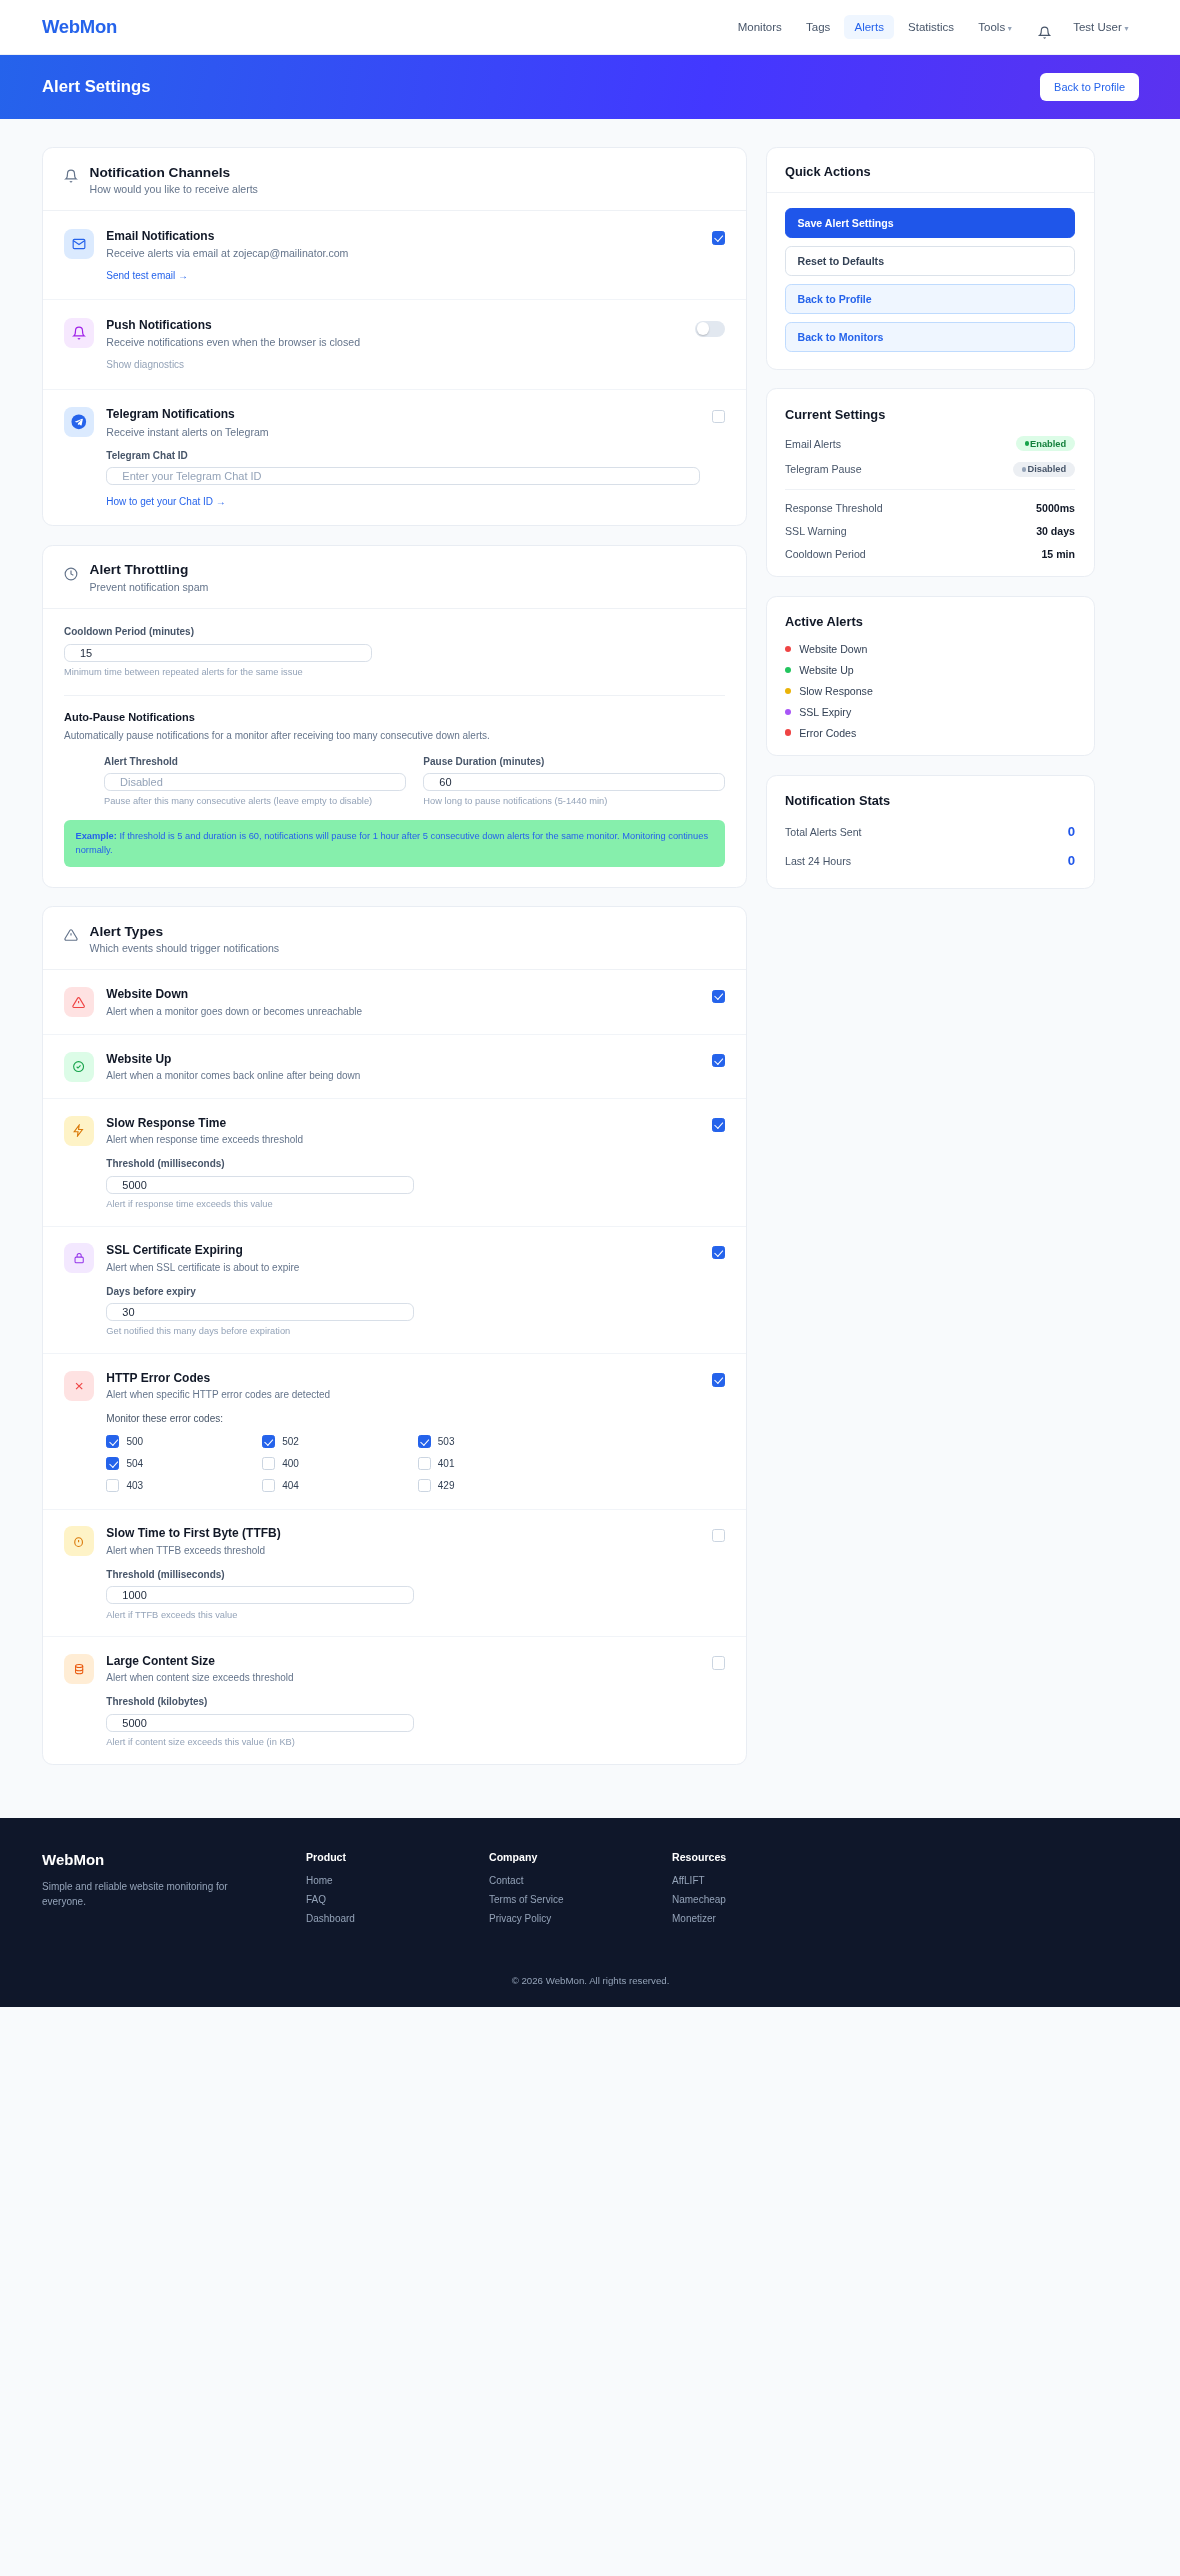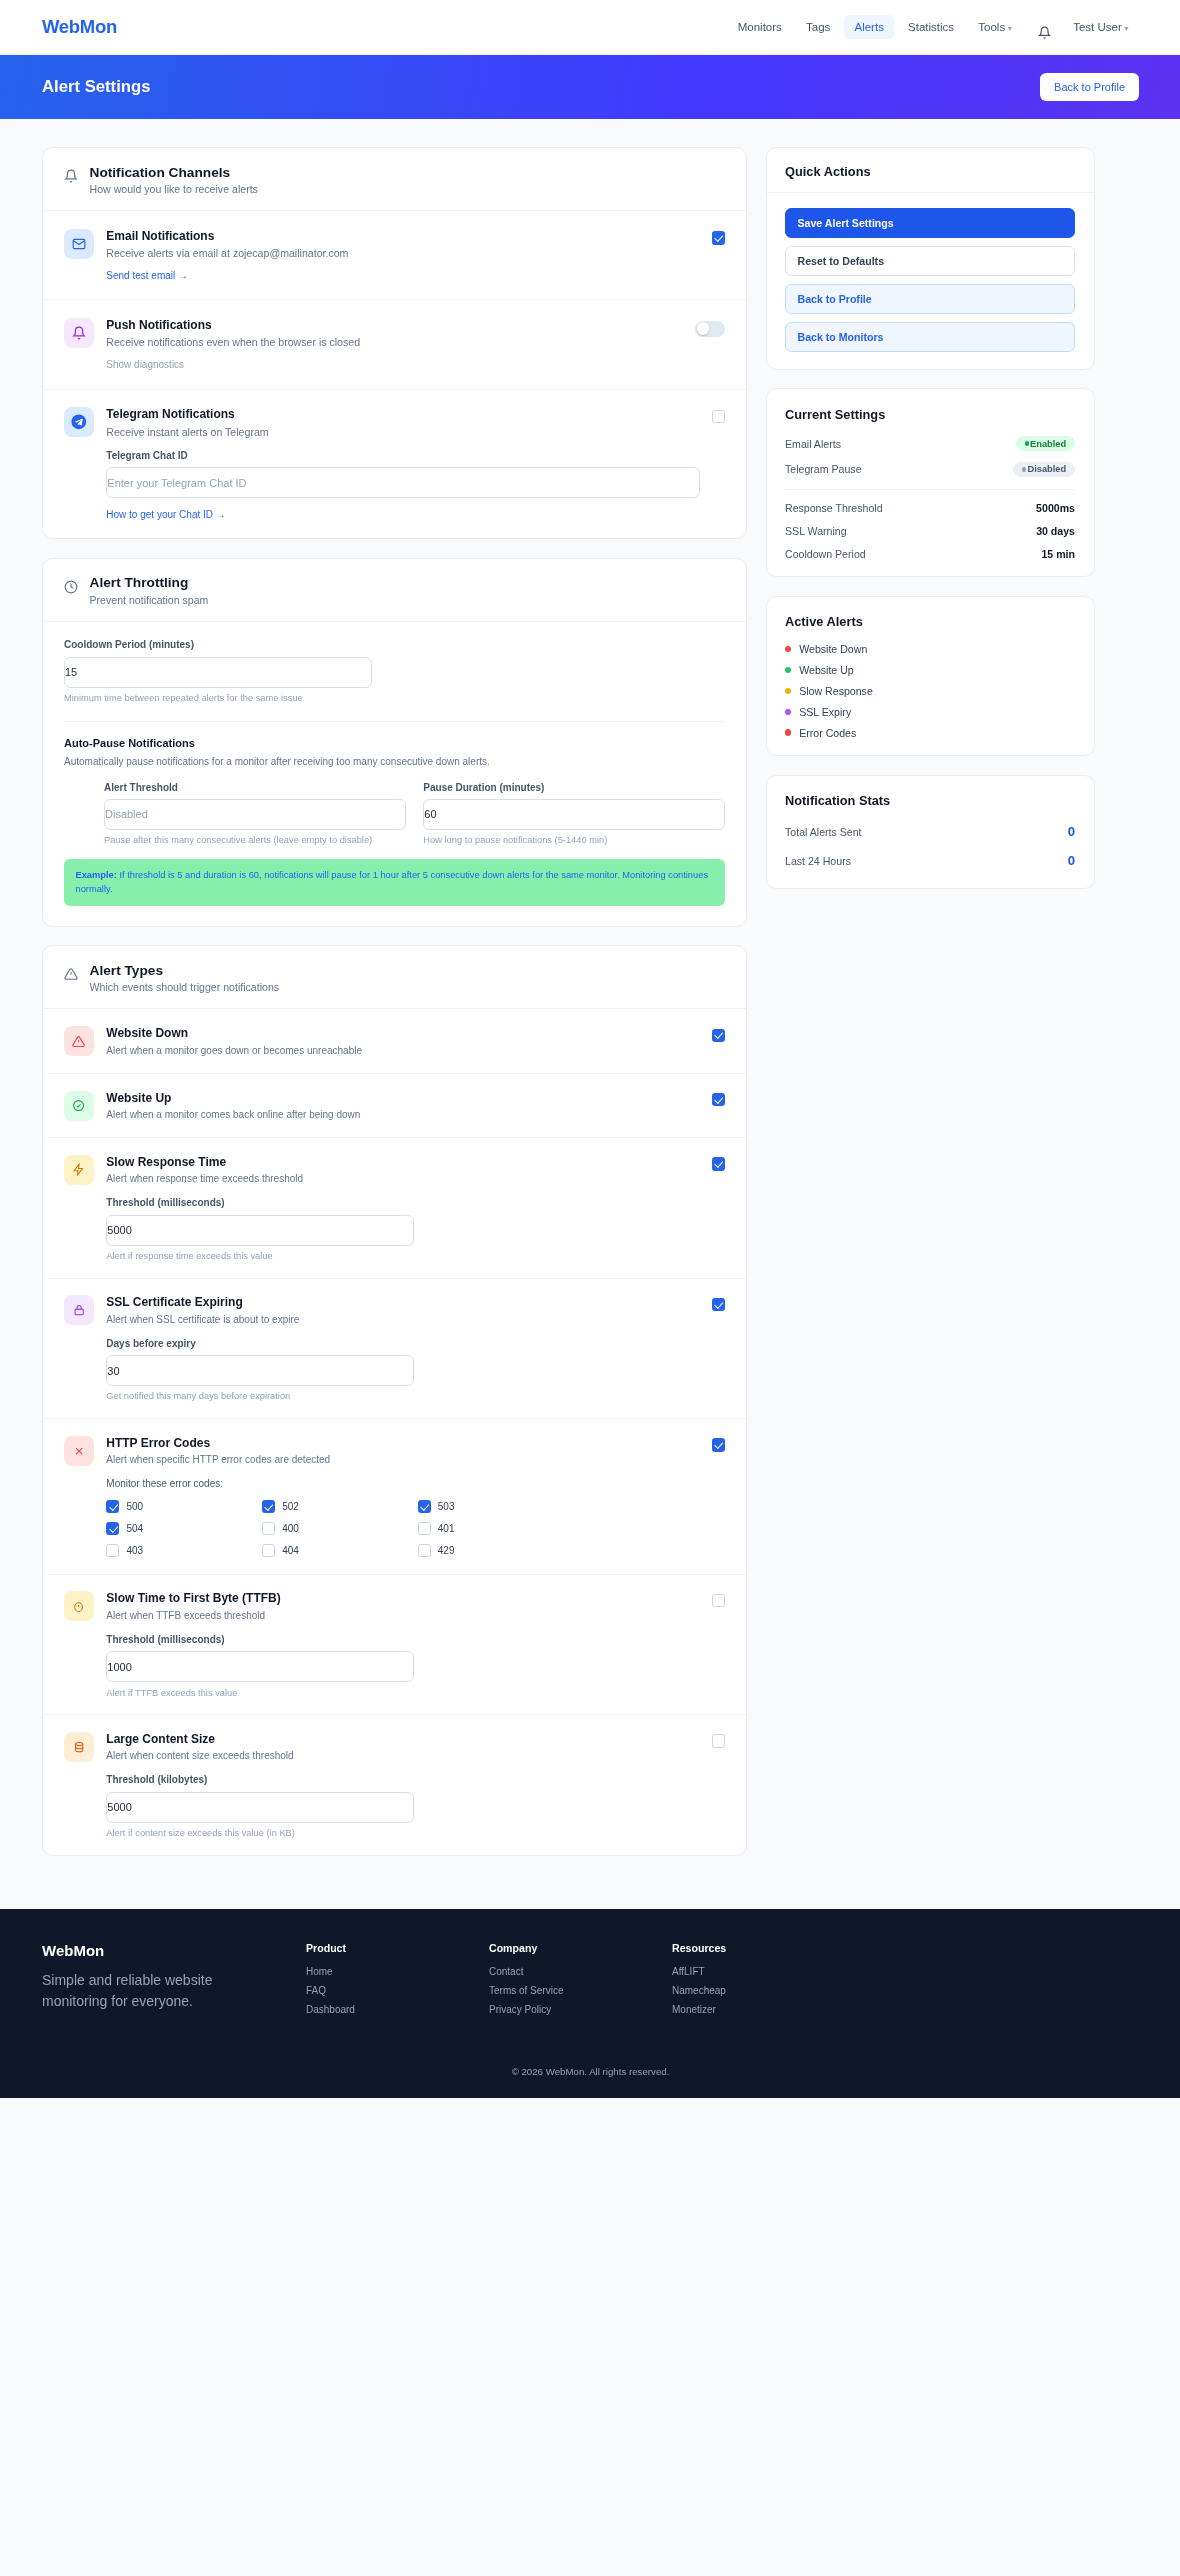--- a/index.html
+++ b/index.html
@@ -144,24 +144,24 @@
   .toggle::after {
     content: ""; position: absolute;
     width: 12.3px; height: 12.3px; border-radius: 50%;
     background: #fff; top: 1.8px; left: 1.8px;
     box-shadow: 0 0.9px 1.8px rgba(0,0,0,.2);
   }
 
   .field-label { font-size: 10px; font-weight: bold; color: #475569; margin-bottom: 6.2px; display:block; }
   .inp {
     width: 100%;
-    height: 31px;
+    height: 18px;
     border: 0.9px solid #d8dfe8;
     border-radius: 6.2px;
-    padding: 0 0;
+    padding: 0 15px;
     font-size: 11px;
     font-family: inherit;
     color: #1e293b;
     background: #fff;
   }
   .inp::placeholder { color: #94a3b8; }
   .help { font-size: 9.3px; color: #94a3b8; margin-top: 5.3px; }
 
   
   .pad { padding: 17.6px 21px 19.4px 21px; }
@@ -250,21 +250,21 @@
   .stat-row:last-child { margin-bottom: 0; }
   .stat-k { font-size: 10.6px; color: #475569; }
   .stat-v { font-size: 13.2px; font-weight: bold; color: #1f56ea; }
 
   
   .footer { background: #0f172a; color: #cbd5e1; padding: 33px 42px 0 42px; }
   .f-grid { display: flex; gap: 35px; }
   .f-col-brand { width: 229px; }
   .f-col { width: 148px; }
   .f-brand { font-size: 15px; font-weight: bold; color: #fff; margin-bottom: 10.6px; }
-  .f-tag { font-size: 14px; color: #94a3b8; line-height: 1.55; }
+  .f-tag { font-size: 10px; color: #94a3b8; line-height: 1.55; }
   .f-head { font-size: 10.6px; font-weight: bold; color: #fff; margin-bottom: 12.3px; }
   .f-link { font-size: 10px; color: #94a3b8; display: block; margin-bottom: 8px; text-decoration: none; }
   .f-bottom { text-align: center; font-size: 9.7px; color: #94a3b8; padding: 23px 0 21px 0; margin-top: 19.4px; }
 </style>
 </head>
 <body>
 
 <div class="navbar">
   <div class="brand">WebMon</div>
   <div class="nav-links">

